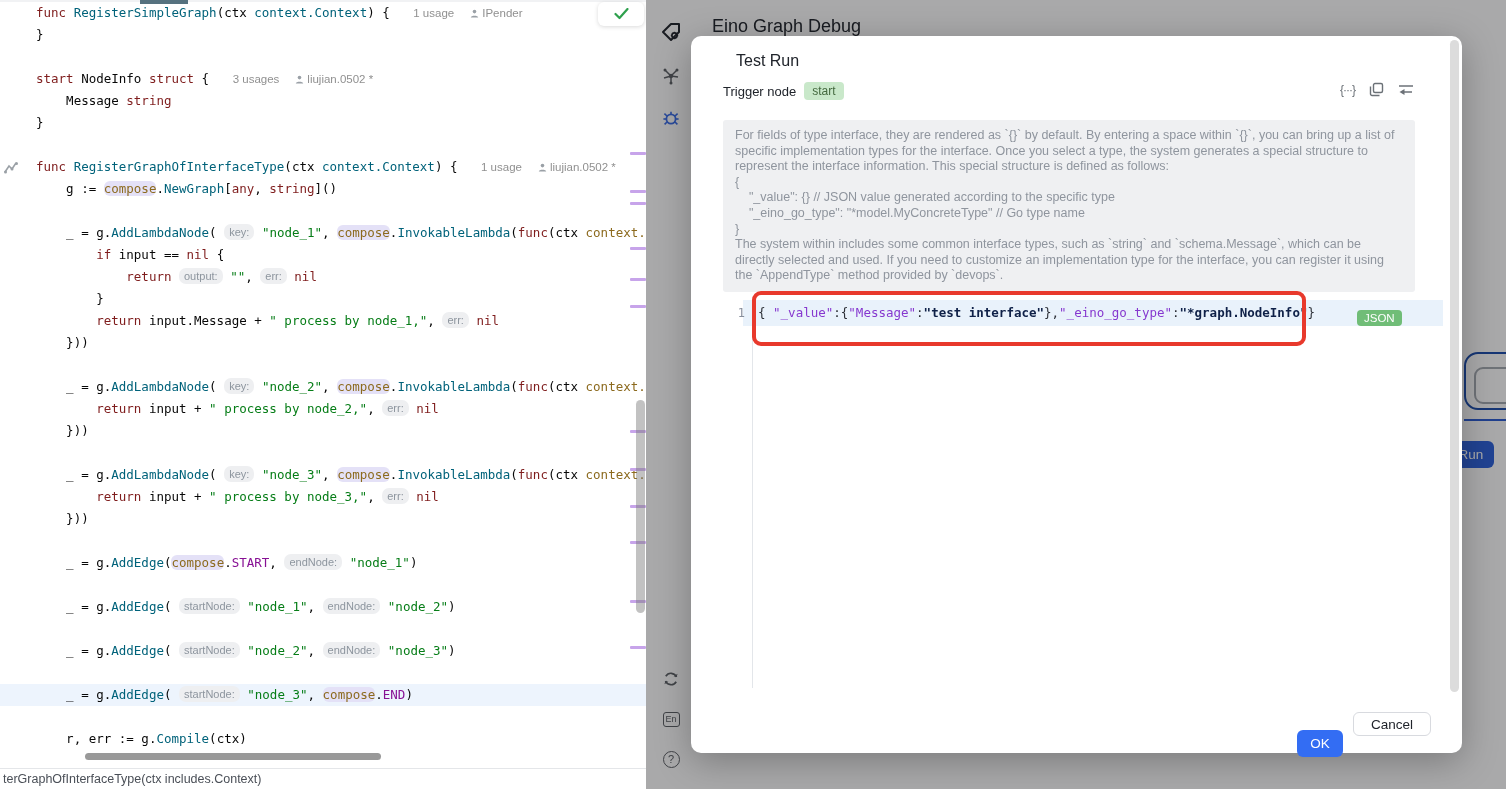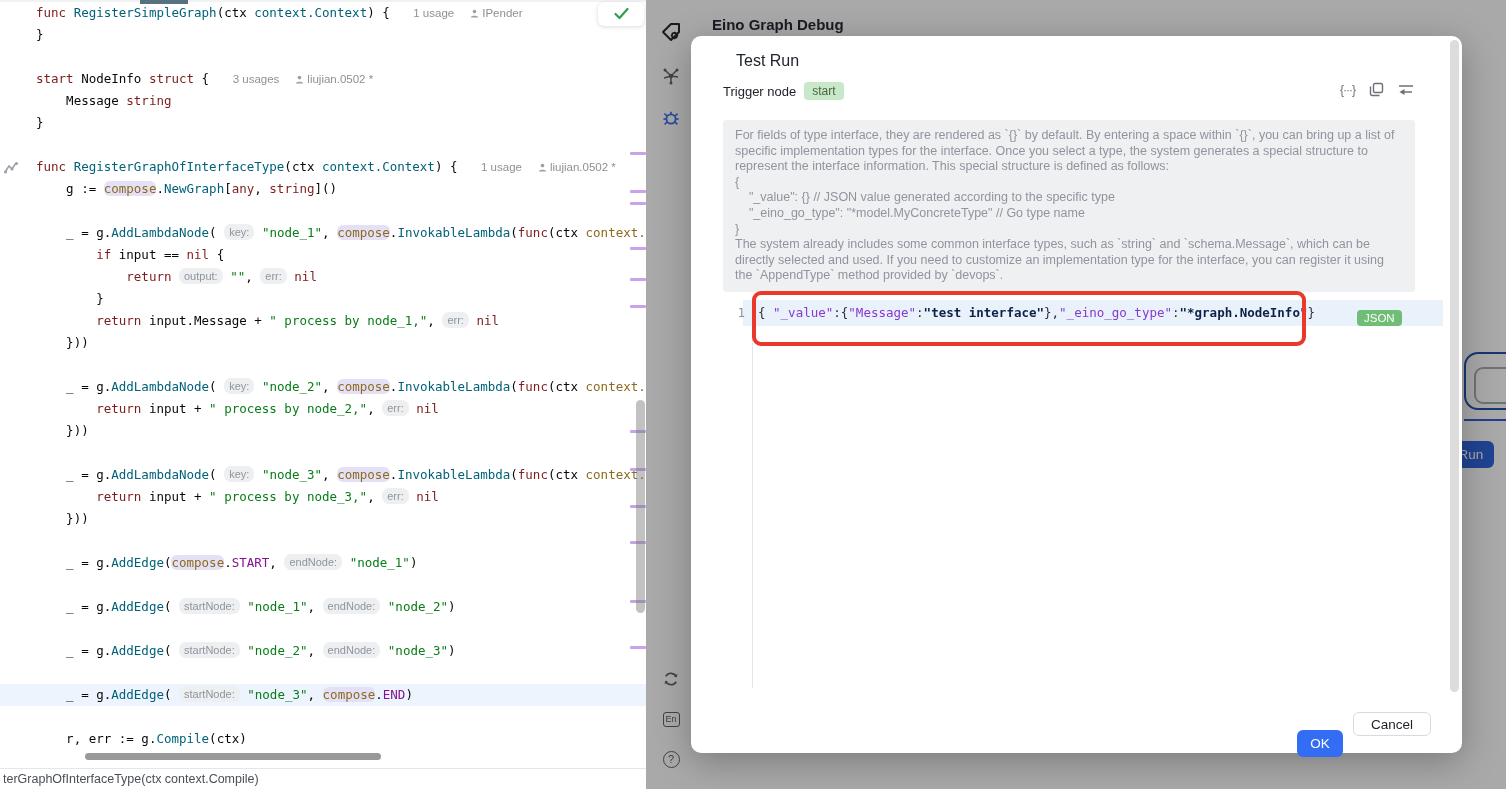--- a/index.html
+++ b/index.html
@@ -42,21 +42,21 @@
   .breadcrumb { position:absolute; left:0; bottom:0; width:646px; height:21px;
            border-top:1px solid #E4E6E9; background:#fff; line-height:20px;
            padding-left:3px; font-size:12.5px; color:#4A4F57; white-space:nowrap; overflow:hidden; }
 
   
   .right-panel { position:absolute; left:646px; top:0; width:860px; height:789px;
            background:#fff; overflow:hidden; }
   .sidebar { position:absolute; left:0; top:0; width:50px; height:789px; }
   .sb-ic { position:absolute; left:13px; width:24px; height:24px; display:flex;
            align-items:center; justify-content:center; }
-  .panel-title { position:absolute; left:66px; top:16px; font-size:15px; font-weight:700;
+  .panel-title { position:absolute; left:66px; top:16px; font-size:18px; font-weight:400;
            color:#23272E; }
   .lang-box { width:17px; height:15px; border:1.5px solid #5F6368; border-radius:3px;
            font-size:9px; color:#5F6368; display:flex; align-items:center; justify-content:center; }
   .help-circ { width:17px; height:17px; border:1.5px solid #5F6368; border-radius:50%;
            font-size:11px; color:#5F6368; display:flex; align-items:center; justify-content:center; }
   .frag-box { position:absolute; left:818px; top:352px; width:110px; height:58px;
            border:2px solid #1E4FAE; border-radius:14px; }
   .frag-box-inner { position:absolute; left:8px; top:13px; width:70px; height:37px;
            border:2px solid #A7ACB3; border-radius:9px; }
   .frag-line { position:absolute; left:818px; top:419px; width:42px; height:2px; background:#2D5FD4; }
@@ -179,21 +179,21 @@
         <div class="stripe-mark" style="top: 305px;"></div>
         <div class="stripe-mark" style="top: 430px;"></div>
         <div class="stripe-mark" style="top: 468px;"></div>
         <div class="stripe-mark" style="top: 505px;"></div>
         <div class="stripe-mark" style="top: 541px;"></div>
         <div class="stripe-mark" style="top: 600px;"></div>
         <div class="stripe-mark" style="top: 646px;"></div>
       </div>
     <div class="v-thumb"></div>
     <div class="h-thumb"></div>
-    <div class="breadcrumb">terGraphOfInterfaceType(ctx context.Compile)</div>
+    <div class="breadcrumb">terGraphOfInterfaceType(ctx includes.Context)</div>
   </div>
 
   <div class="right-panel">
     <div class="sidebar">
       <div class="sb-ic" style="top:20px">
         <svg width="22" height="22" viewBox="0 0 22 22">
           <path d="M3 11 L11 3 H19 V11 L11 19 Z" fill="none" stroke="#23272E" stroke-width="2" stroke-linejoin="round"></path>
           <circle cx="14.5" cy="14.5" r="2.6" fill="none" stroke="#23272E" stroke-width="1.6"></circle>
           <g stroke="#23272E" stroke-width="1.4">
             <line x1="14.5" y1="10.8" x2="14.5" y2="12.2"></line>
@@ -274,21 +274,21 @@
           <line x1="6" y1="9" x2="14" y2="9" stroke="#6B7177" stroke-width="1.5"></line>
           <polygon points="6.5,6 6.5,12 1.5,9" fill="#6B7177"></polygon>
         </svg>
       </div>
       <div class="m-info" id="info-box">
           <div class="info-ln">For fields of type interface, they are rendered as `{}` by default. By entering a space within `{}`, you can bring up a list of specific implementation types for the interface. Once you select a type, the system generates a special structure to represent the interface information. This special structure is defined as follows:</div>
           <div class="info-ln">{</div>
           <div class="info-ln">    "_value": {} // JSON value generated according to the specific type</div>
           <div class="info-ln">    "_eino_go_type": "*model.MyConcreteType" // Go type name</div>
           <div class="info-ln">}</div>
-          <div class="info-ln">The system already includes some common interface types, such as `string` and `schema.Message`, which can be directly selected and used. If you need to customize an implementation type for the interface, you can register it using the `AppendType` method provided by `devops`.</div>
+          <div class="info-ln">The system within includes some common interface types, such as `string` and `schema.Message`, which can be directly selected and used. If you need to customize an implementation type for the interface, you can register it using the `AppendType` method provided by `devops`.</div>
         </div>
 
       <div class="m-activeline"></div>
       <div class="m-lineno">1</div>
       <div class="m-gutter-divider"></div>
       <div id="json-line"><span class="j-pl">{ </span><span class="j-key">"_value"</span><span class="j-pl">:{</span><span class="j-key">"Message"</span><span class="j-pl">:</span><span class="j-val">"test interface"</span><span class="j-pl">},</span><span class="j-key">"_eino_go_type"</span><span class="j-pl">:</span><span class="j-val">"*graph.NodeInfo"</span><span class="j-pl">}</span></div>
       <div class="m-json-badge">JSON</div>
       <div class="red-box"></div>
       <div class="m-scroll"></div>
 

